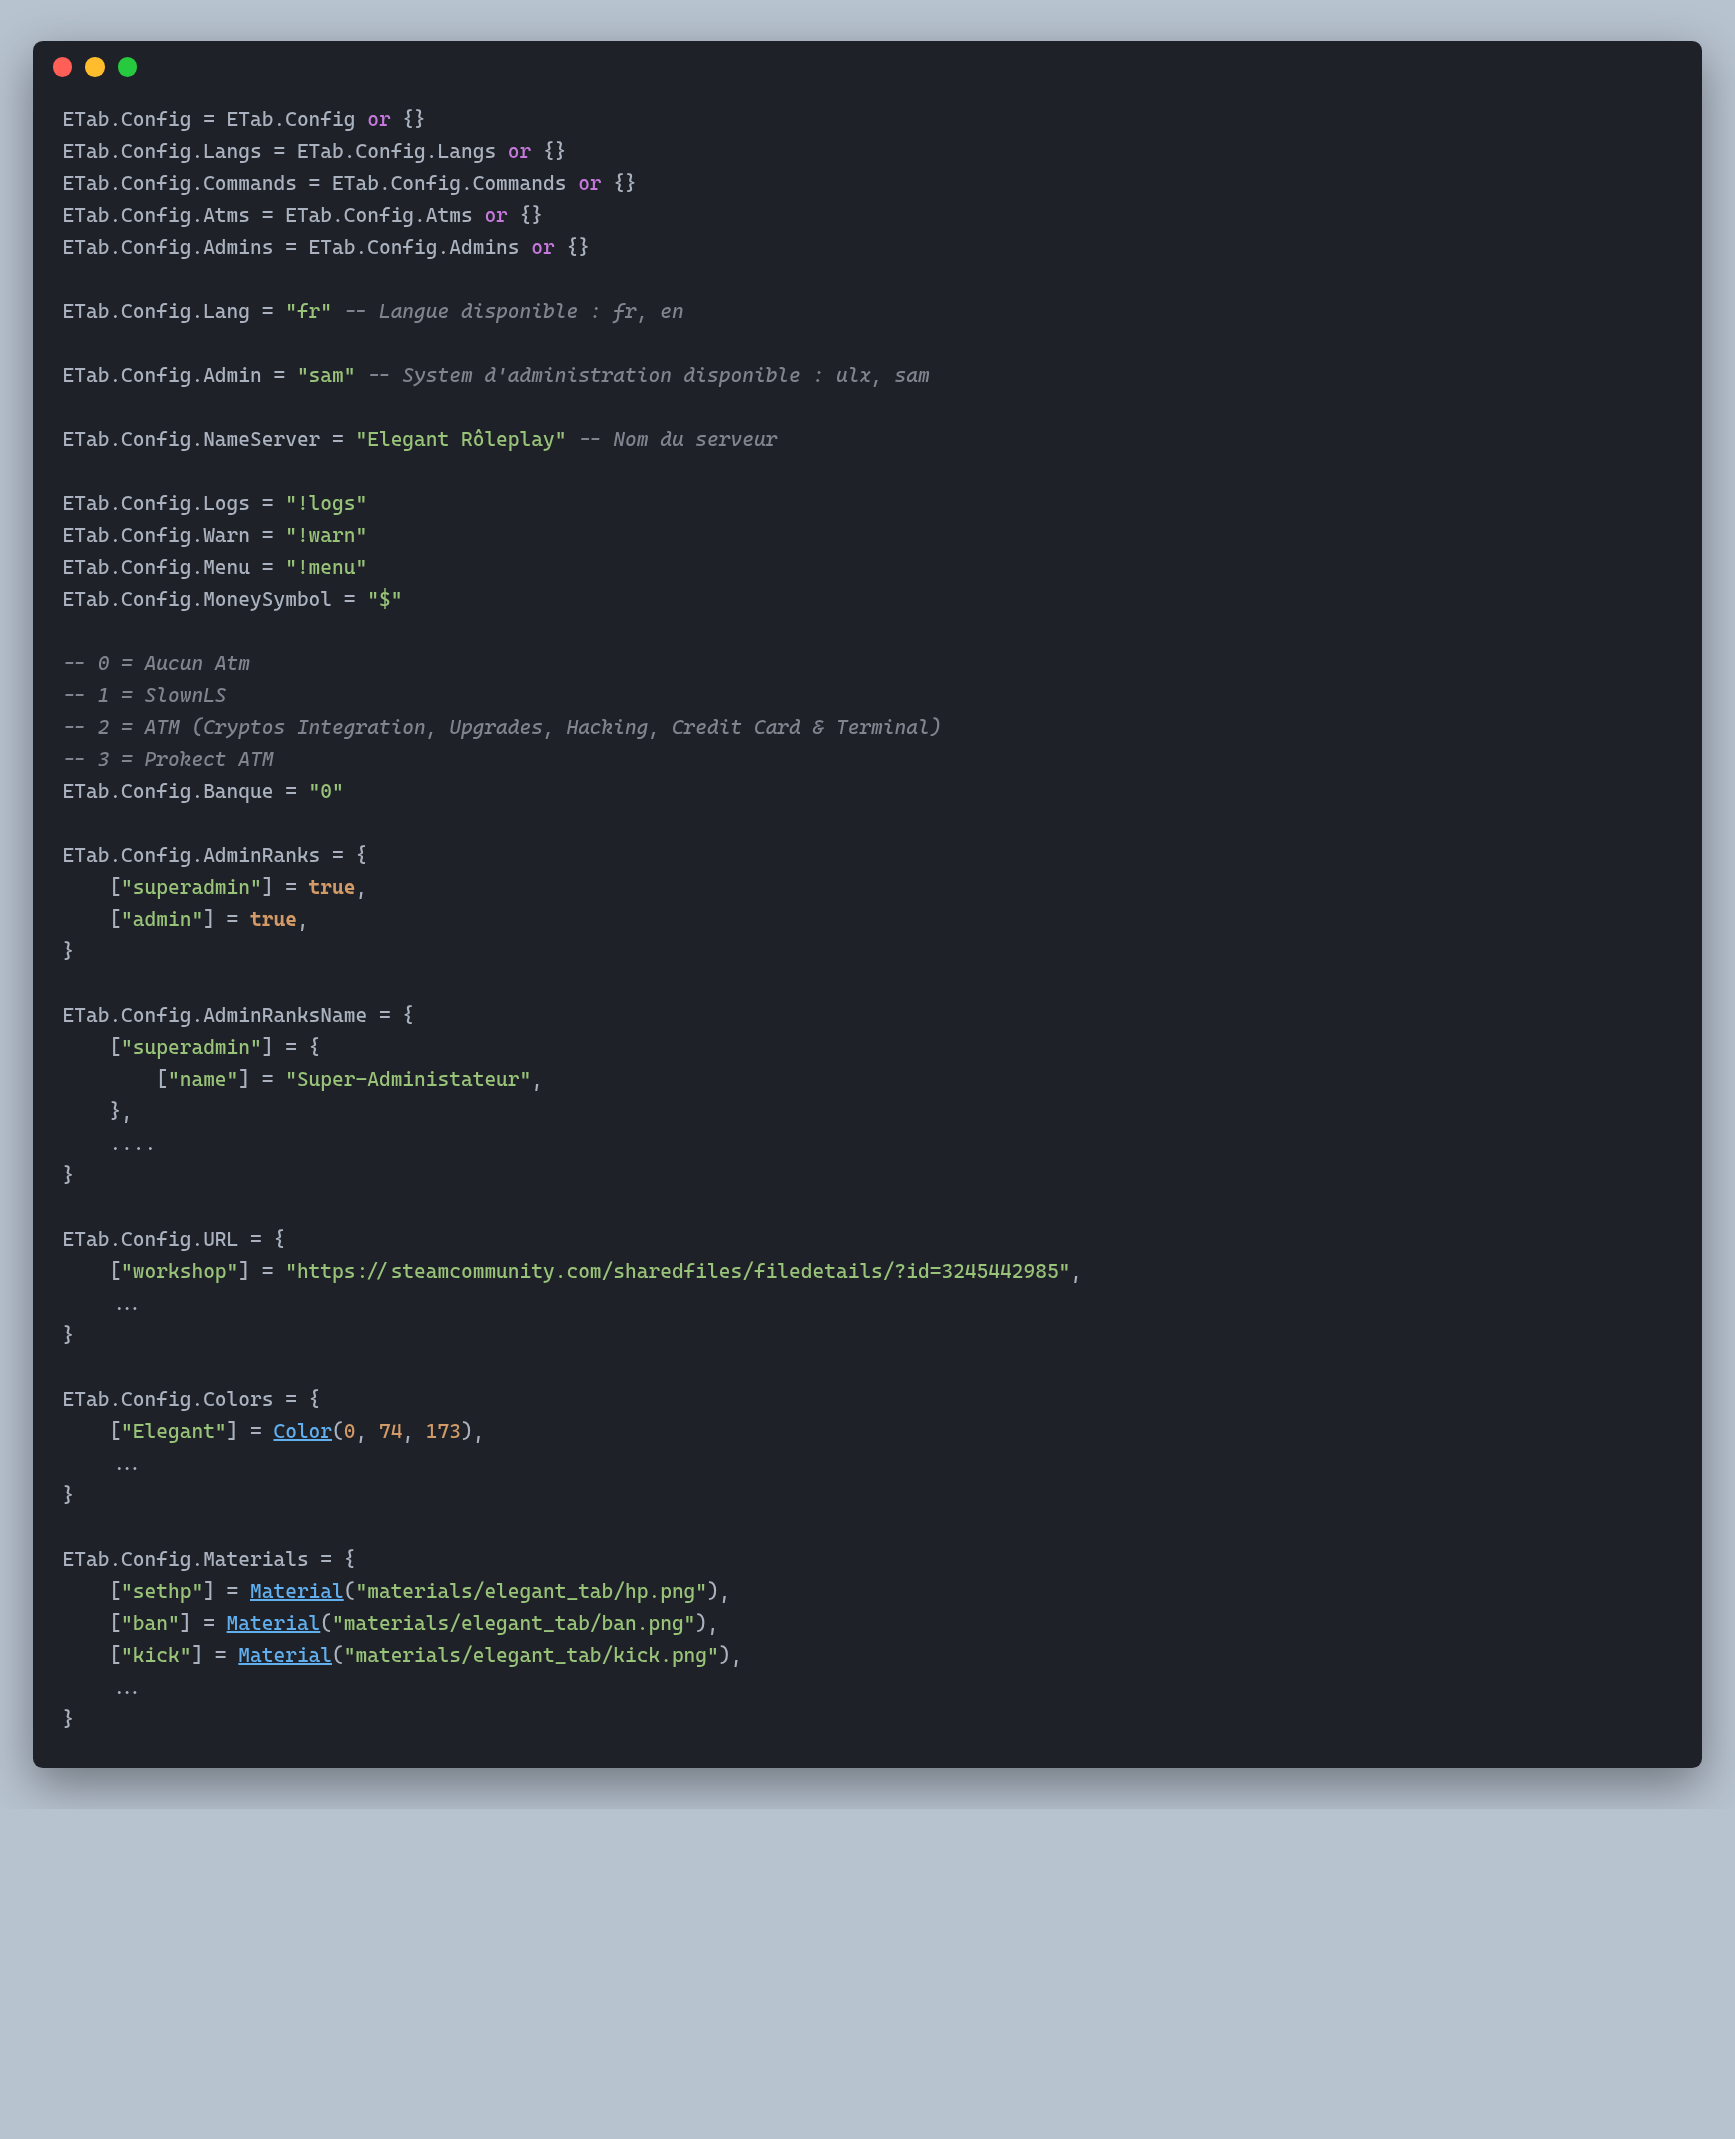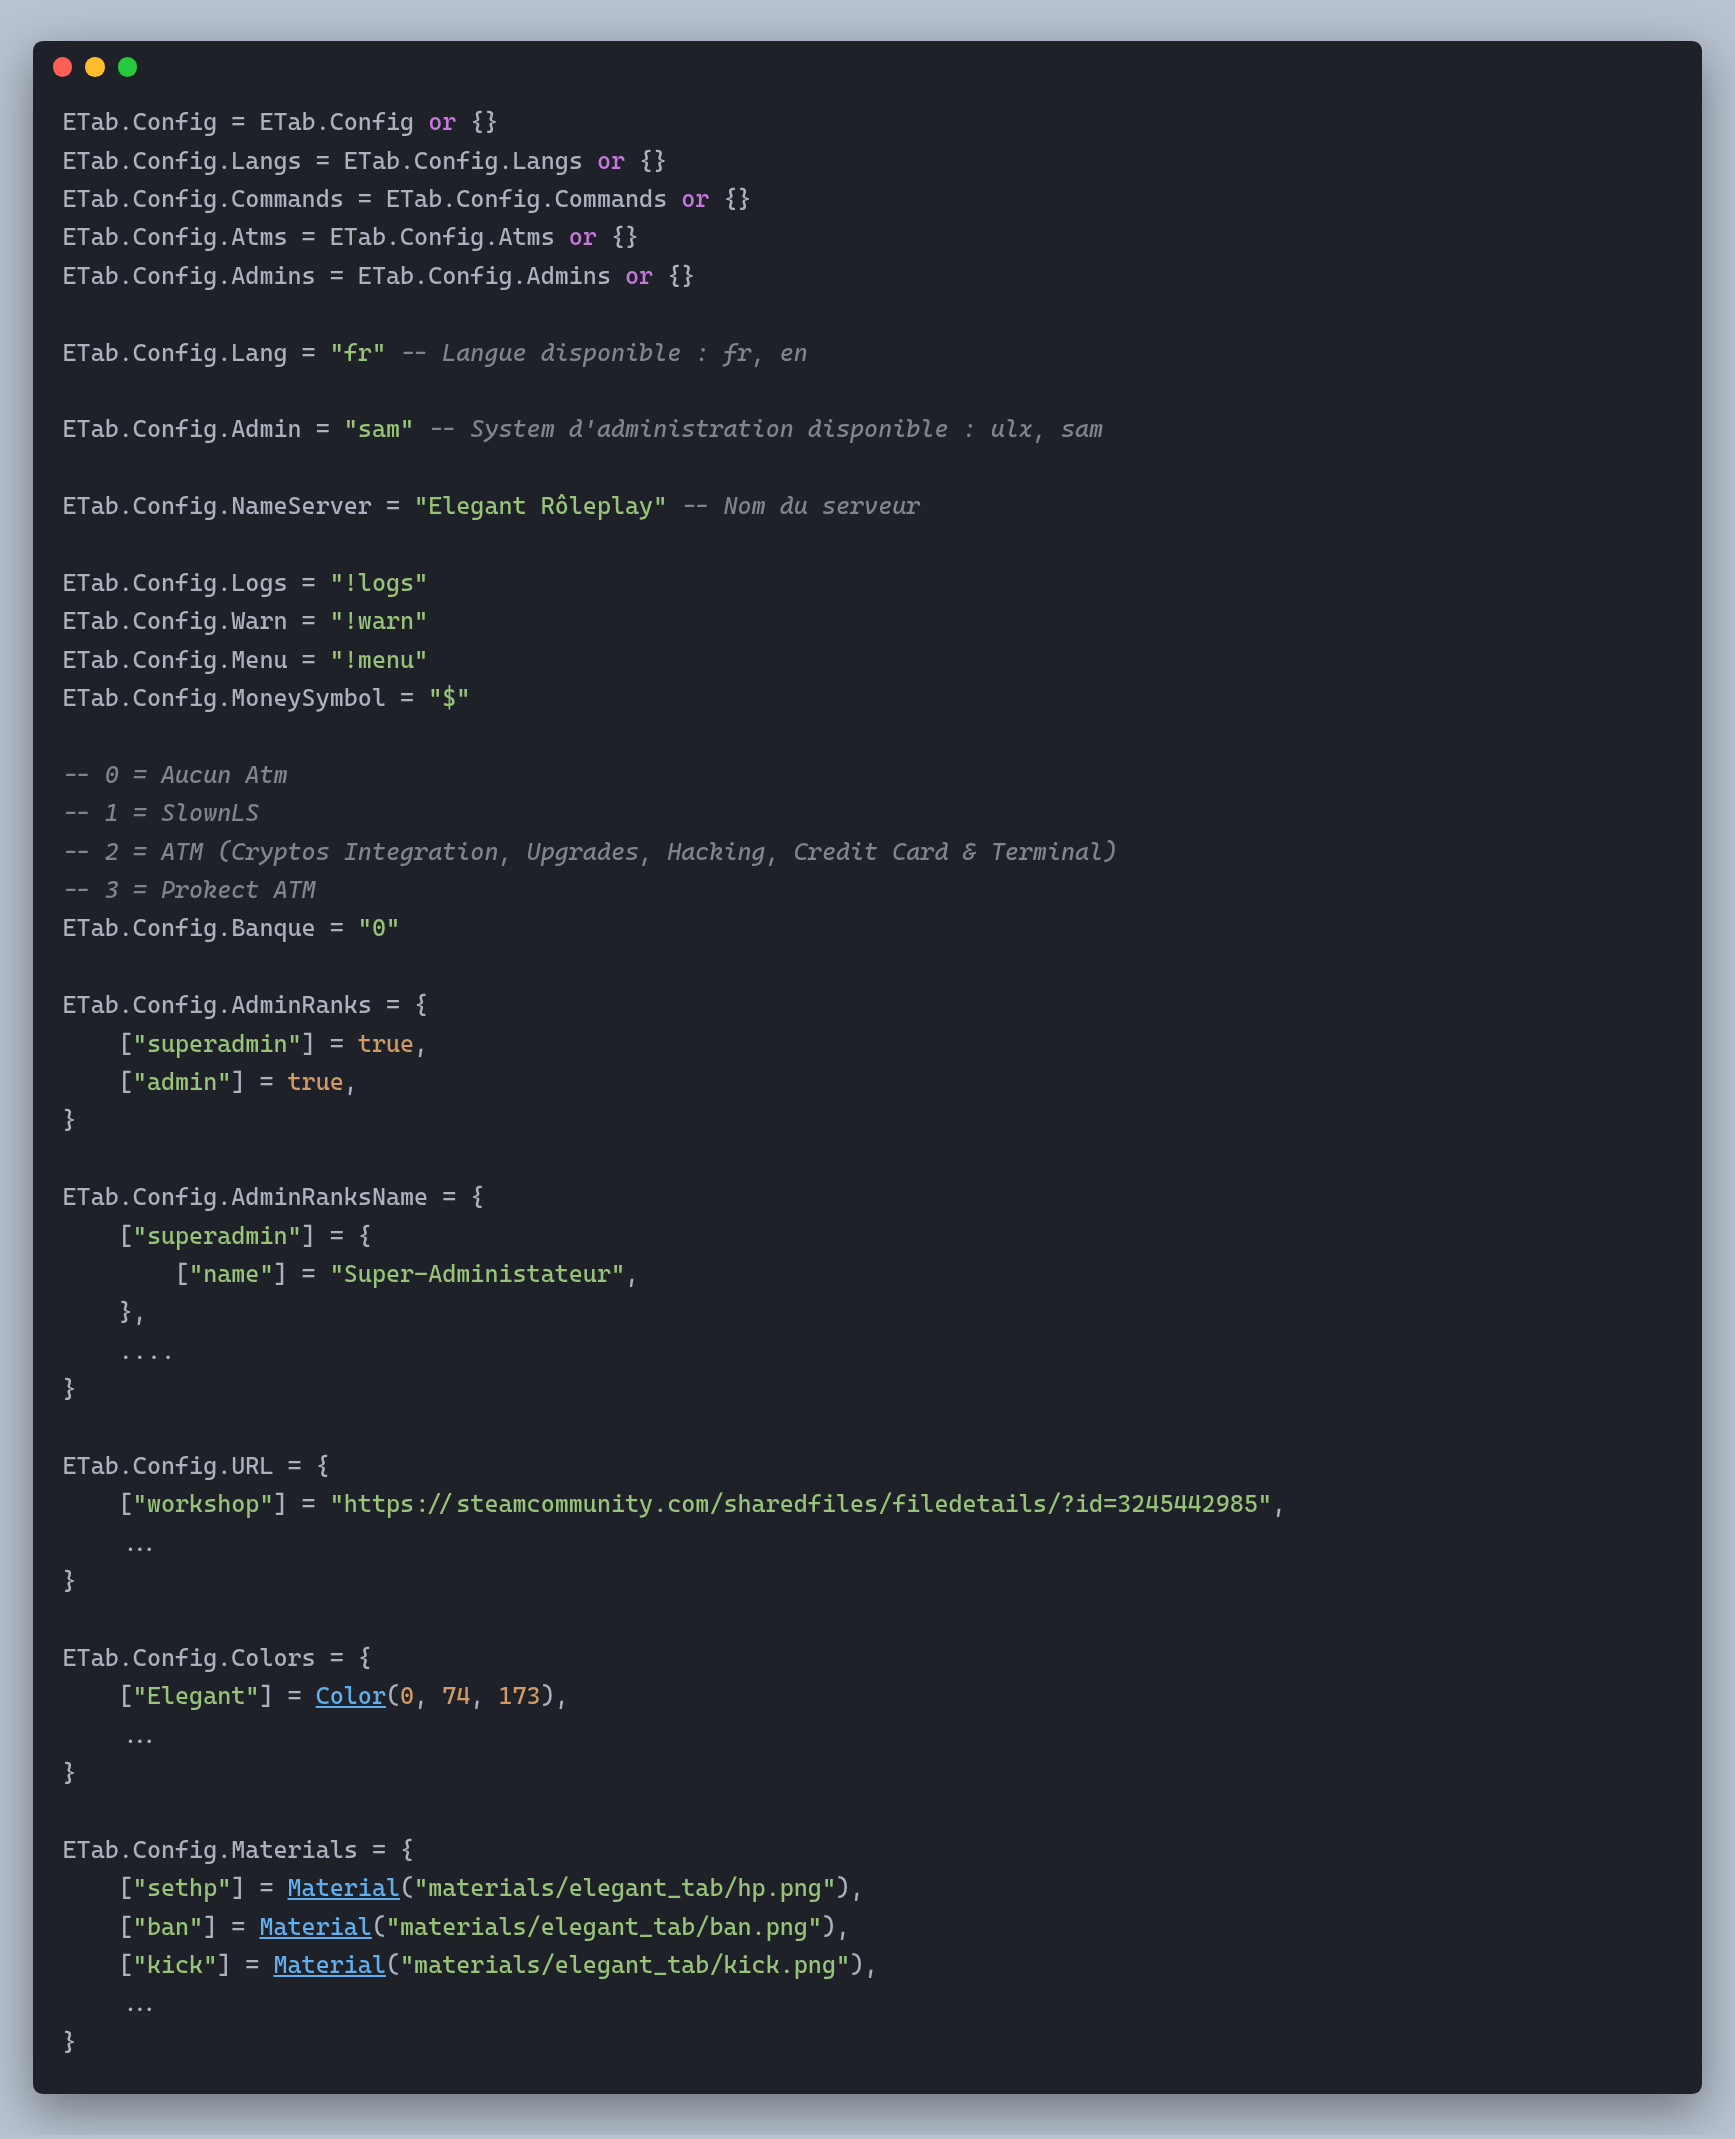--- a/index.html
+++ b/index.html
@@ -22,30 +22,30 @@
     padding: 16.4px 19.6px 9.8px;
     display: flex;
     gap: 13px;
   }
   .dot { width: 19.6px; height: 19.6px; border-radius: 50%; }
   .dot.red { background: #ff5f56; }
   .dot.yellow { background: #ffbd2e; }
   .dot.green { background: #27c93f; }
   .code {
     padding: 16.4px 29.5px 33px;
-    font-size: 24px;
+    font-size: 20px;
     line-height: 1.6;
     color: #abb2bf;
     white-space: pre;
   }
   .t-default { color: #abb2bf; }
   .t-key { color: #c678dd; }
   .t-str { color: #98c379; }
   .t-num { color: #d19a66; }
-  .t-bool { color: #d19a66; }
+  .t-bool { color: #d19a66; font-weight: bold; }
   .t-comment { color: #7f848e; font-style: italic; }
   .t-func { color: #61afef; text-decoration: underline; }
 </style>
 </head>
 <body>
 
 <div class="window">
   <div class="titlebar">
     <div class="dot red"></div>
     <div class="dot yellow"></div>

